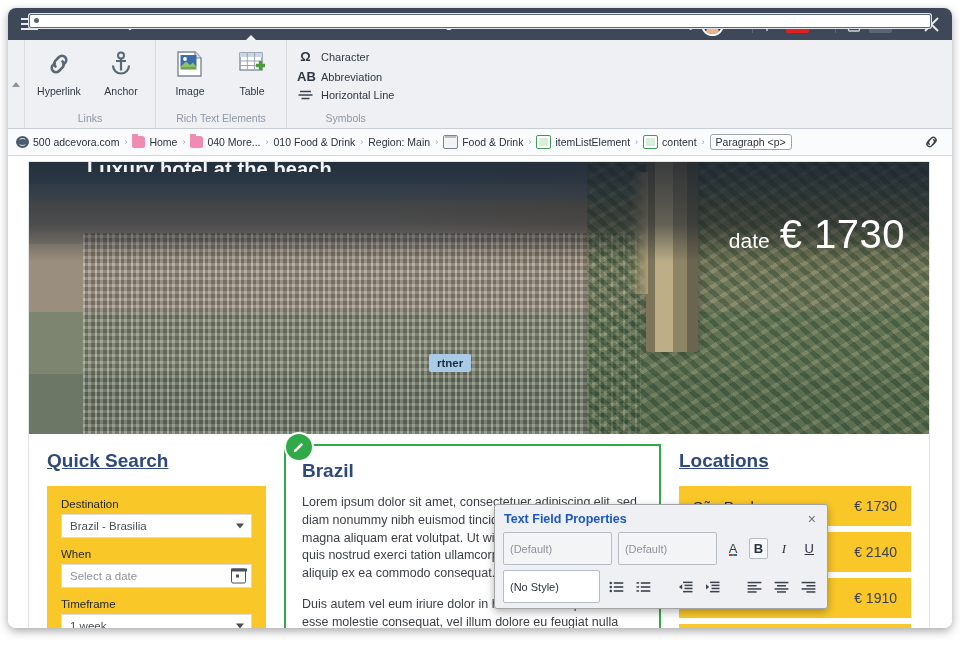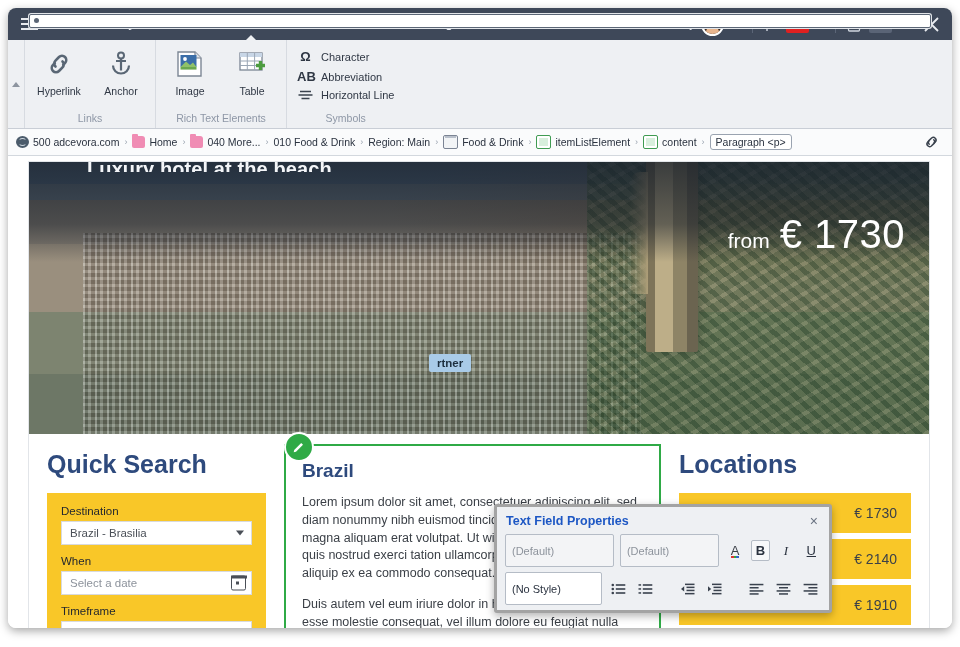--- a/index.html
+++ b/index.html
@@ -149,21 +149,21 @@
     position:absolute;left:400px;top:192px;background:#a9cbe8;color:#1d2f3f;
     font-size:11.5px;font-weight:bold;padding:3px 8px;border-radius:2px;
   }
 
   
   .cols{position:absolute;left:0;right:0;top:272px;bottom:0;display:flex;padding:0 18px;gap:18px;}
   .col{position:relative;}
   .col-left{width:219px;}
   .col-mid{flex:1;}
   .col-right{width:232px;}
-  .col-h{font-size:25px;font-weight:bold;color:#2e4a7d;margin:16px 0 14px;}
+  .col-h{font-size:19px;font-weight:bold;color:#2e4a7d;margin:16px 0 14px;text-decoration:underline;}
 
   .search-card{background:#f9c728;padding:12px 14px 14px;}
   .fld-label{font-size:11.5px;color:#24282e;font-weight:normal;margin:0 0 4px;}
   .fld{position:relative;background:#fff;border:1px solid #d8dade;height:22px;
     display:flex;align-items:center;padding:0 22px 0 8px;font-size:11.5px;color:#4a4f57;
     margin-bottom:10px;cursor:pointer;}
   .fld .ph{color:#8d939c;}
   .fld .dd{position:absolute;right:7px;top:50%;transform:translateY(-50%);
     width:0;height:0;border-left:4px solid transparent;border-right:4px solid transparent;
     border-top:5px solid #4a4f57;}
@@ -184,21 +184,21 @@
   .loc-list{display:flex;flex-direction:column;gap:6px;}
   .loc-row{background:#f9c728;height:40px;display:flex;align-items:center;
     justify-content:space-between;padding:0 14px;cursor:pointer;}
   .loc-name{font-size:15px;color:#24282e;}
   .loc-price{font-size:14px;color:#3b4048;}
   .loc-row.blank{height:26px;}
 
   
   .dialog{
     position:absolute;left:486px;top:348px;width:332px;
-    background:#eef0f3;border:3px solid #a3a3a3;border-radius:3px;
+    background:#eef0f3;border:1px solid #a3a3a3;border-radius:3px;
     box-shadow:0 3px 9px rgba(0,0,0,.30);z-index:40;
   }
   .dlg-head{display:flex;align-items:center;padding:7px 9px 4px;}
   .dlg-title{font-size:12.5px;font-weight:bold;color:#1d57c4;}
   .dlg-x{margin-left:auto;color:#6a7382;font-size:14px;line-height:1;cursor:pointer;padding:0 2px;}
   .dlg-body{padding:2px 8px 0;}
   .dlg-row{display:flex;align-items:center;gap:6px;margin-bottom:5px;}
   .dlg-input{height:17px;border:1px solid #b5bcc6;background:#f3f4f6;border-radius:2px;
     font-size:11px;color:#8d939c;display:flex;align-items:center;padding:7px 6px;cursor:text;}
   .dlg-input.w1{width:120px;}
@@ -424,21 +424,21 @@
     <div class="page">
 
       <div class="hero">
         <div class="hero-photo"></div>
         <div class="statue"></div>
         <div class="hero-scrim"></div>
         <div class="hero-copy">
           <div class="hero-line-top">Luxury hotel at the beach</div>
         </div>
         <div class="hero-price">
-          <span class="from">from</span>
+          <span class="from">date</span>
           <span class="amt">€ 1730</span>
         </div>
         <div class="partner-tag">rtner</div>
       </div>
 
       <div class="cols">
 
         <div class="col col-left">
           <div class="col-h">Quick Search</div>
           <div class="search-card">

